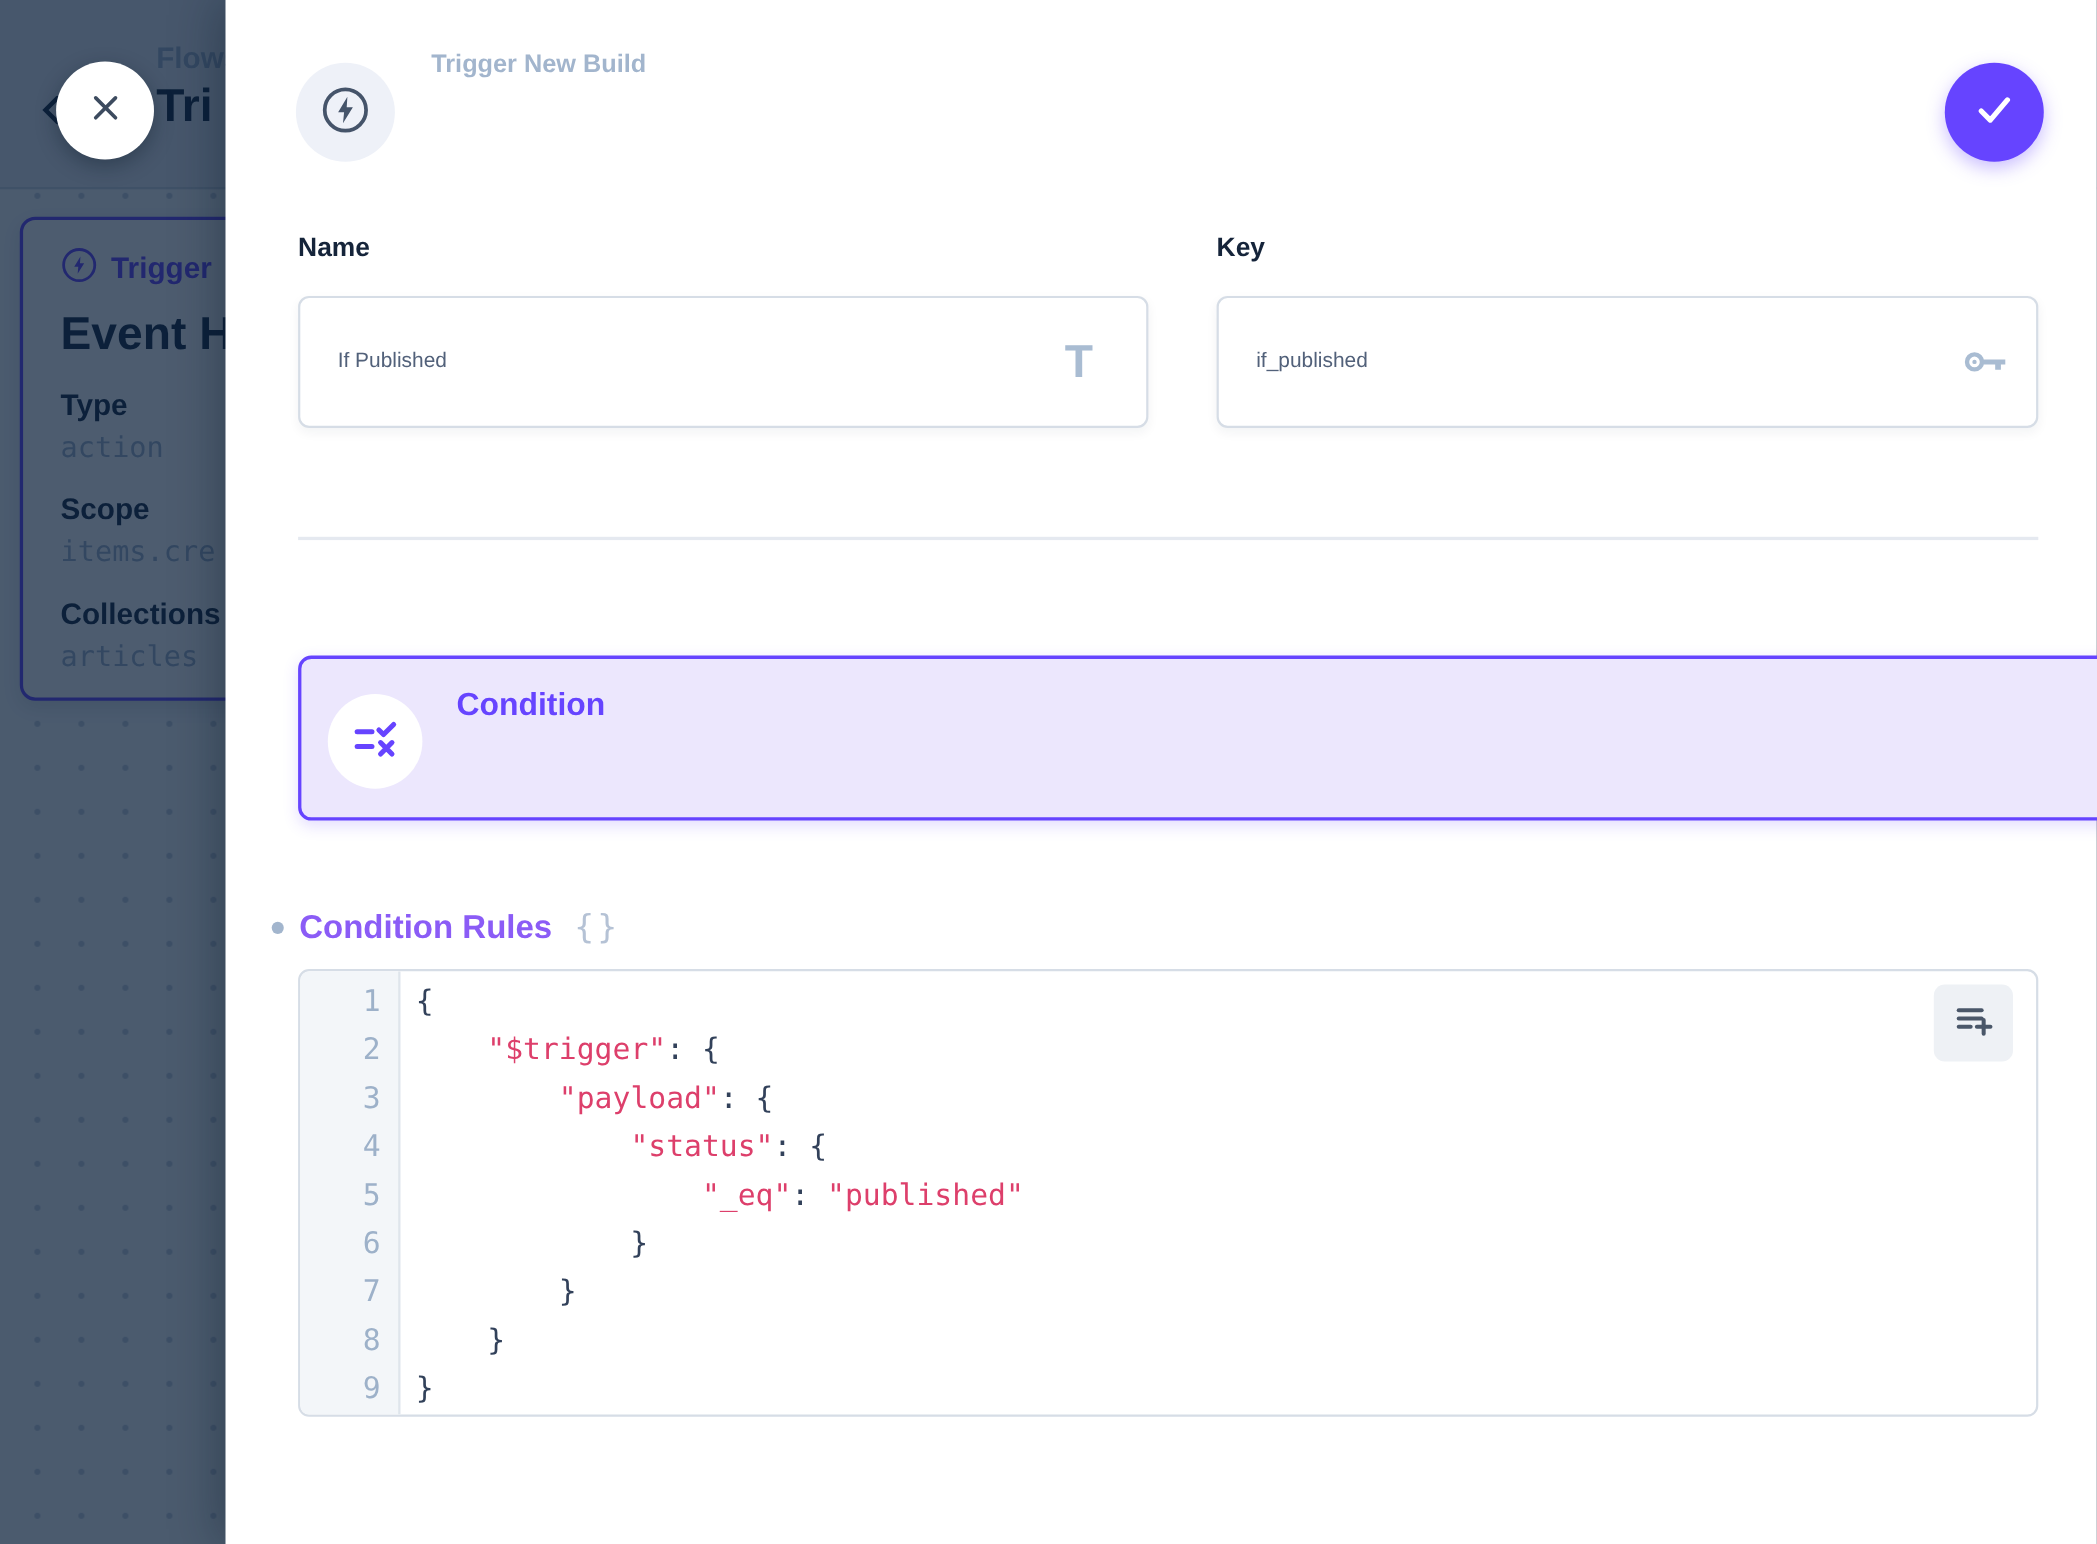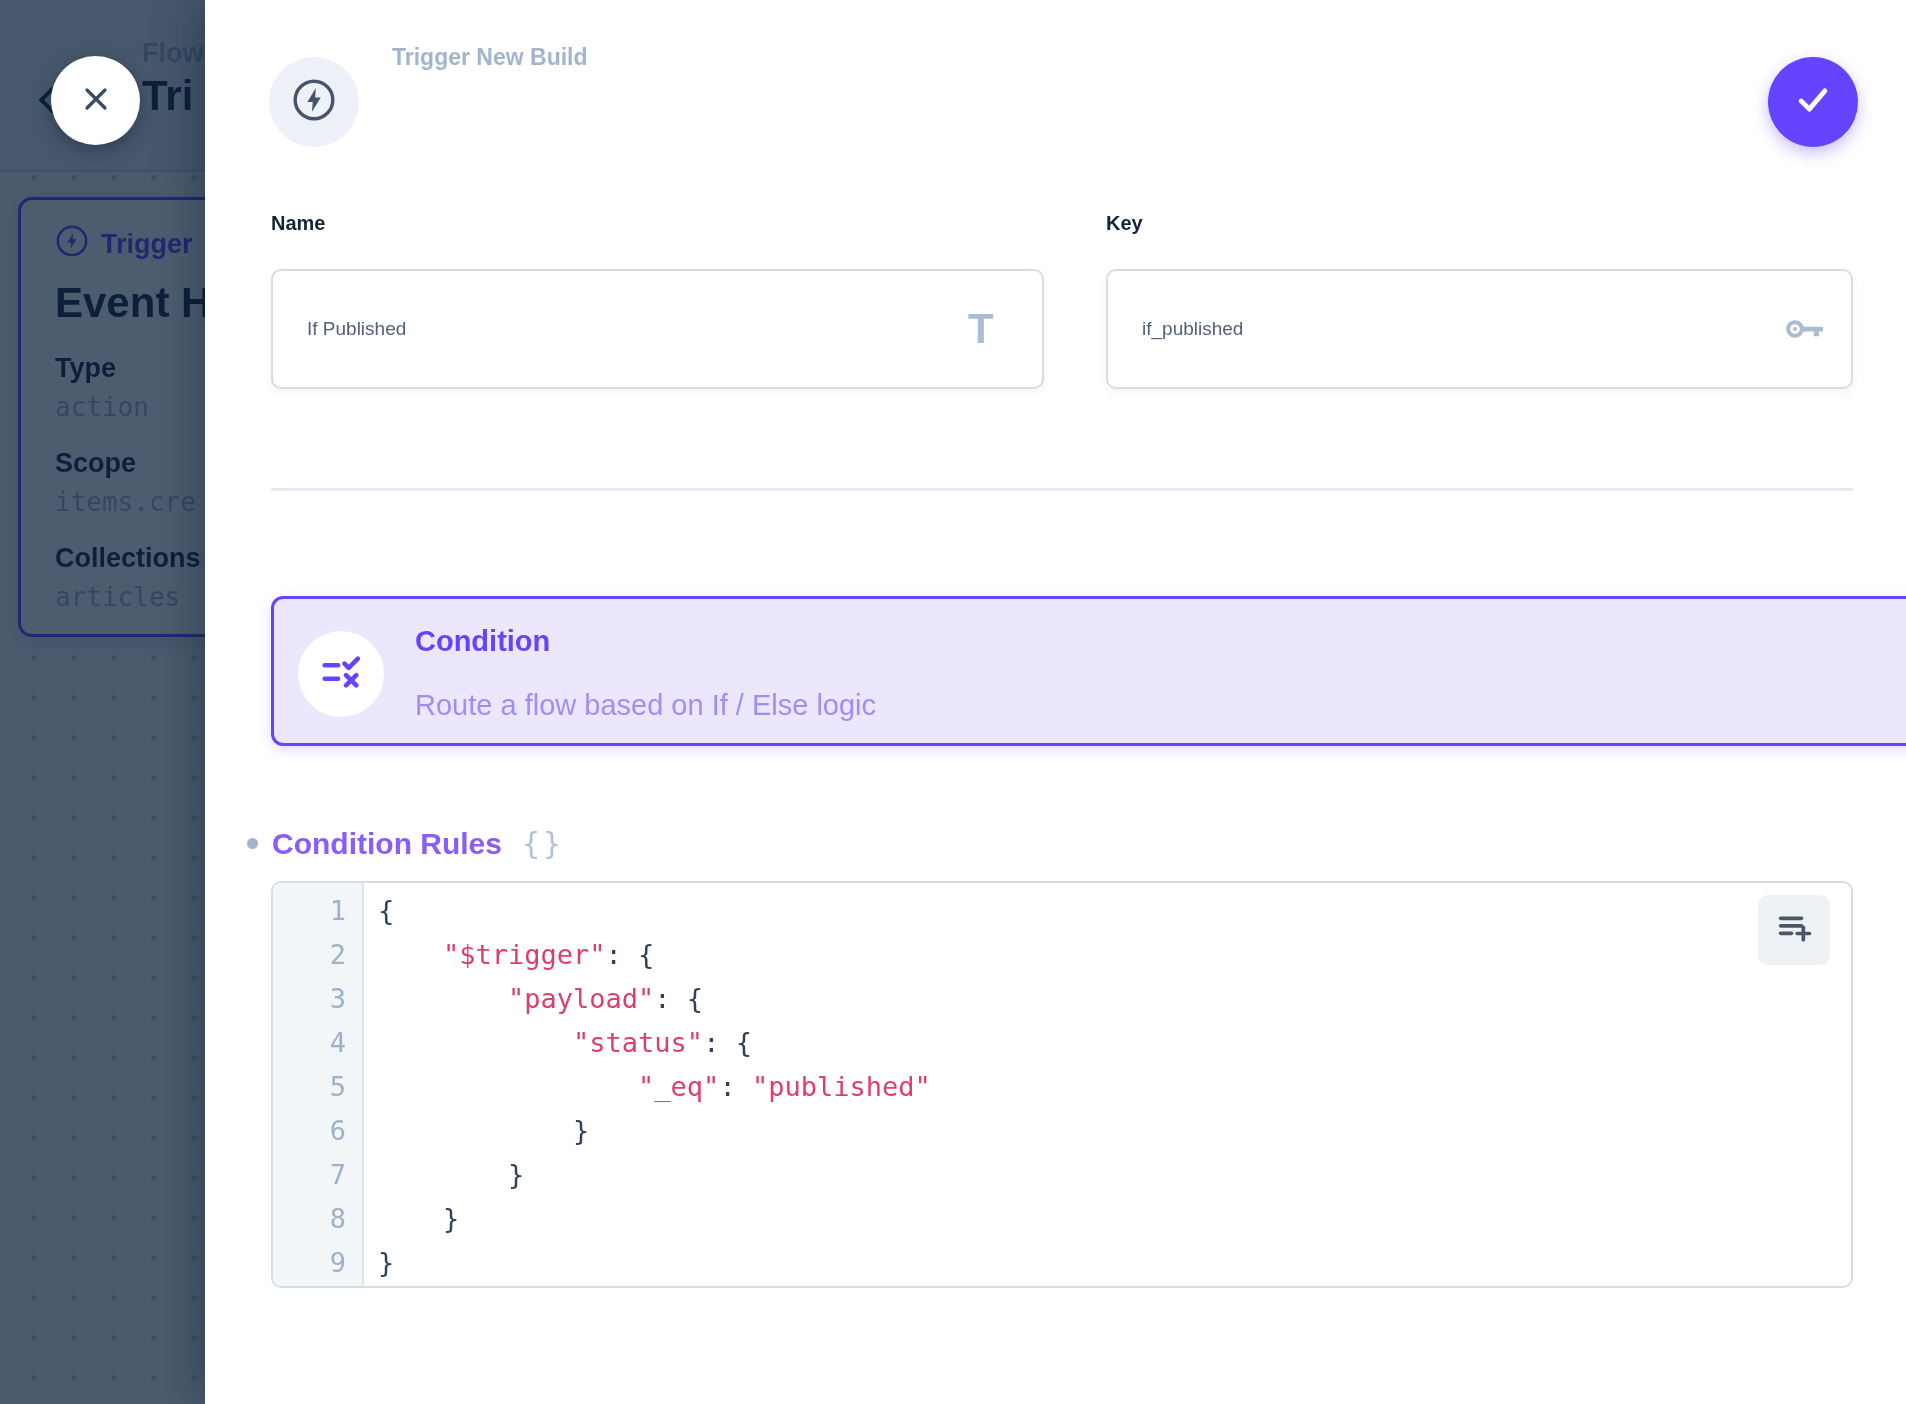--- a/index.html
+++ b/index.html
@@ -41,21 +41,21 @@
     background:#ffffff; box-shadow:-6px 0 40px rgba(10,22,38,.35); z-index:20; }
 
   .hdr-icon { position:absolute; left:64px; top:57px; width:90px; height:90px;
     border-radius:50%; background:#eef1f8; display:flex; align-items:center; justify-content:center; }
   .hdr-subtitle { position:absolute; left:187px; top:44px; font-size:23px; font-weight:600; color:#a2b5cd; }
   .hdr-title { position:absolute; left:187px; top:76px; font-size:43px; font-weight:800; color:#15243a; }
   .confirm-btn { position:absolute; left:1563px; top:57px; width:90px; height:90px; border-radius:50%;
     background:#6644ff; display:flex; align-items:center; justify-content:center; cursor:pointer;
     box-shadow:0 6px 16px rgba(102,68,255,.35); }
 
-  .field-label { position:absolute; top:212px; font-size:20px; font-weight:700; color:#15243a; }
+  .field-label { position:absolute; top:212px; font-size:24px; font-weight:700; color:#15243a; }
   .lbl-name { left:66px; } .lbl-key { left:901px; }
   .text-input { position:absolute; top:269px; height:120px; background:#fff;
     border:2px solid #d6dde6; border-radius:10px; font-size:19px; color:#52617a;
     padding:0 80px 0 34px; outline:none; box-shadow:0 4px 10px rgba(23,41,64,.05);
     font-family:"Liberation Sans", sans-serif; }
   .input-name { left:66px; width:773px; } .input-key { left:901px; width:747px; }
   .input-suffix { position:absolute; top:269px; height:120px; display:flex; align-items:center;
     color:#a9bcd2; pointer-events:none; }
   .suffix-t { left:763px; font-size:42px; font-weight:700; }
   .suffix-key { left:1576px; }
@@ -179,21 +179,20 @@
       <span>
         <svg width="46" height="46" viewBox="0 0 24 24" fill="none" stroke="#6644ff" stroke-width="2.4" stroke-linecap="round" stroke-linejoin="round">
           <path d="M3.5 8.5h7"></path>
             <path d="M3.5 15.5h7"></path>
           <path d="M13.8 7.6 16 9.8 20.8 5"></path>
           <path d="M14.6 13.6 20 19 M20 13.6 14.6 19"></path>
         </svg>
       </span>
     </div>
     <div class="op-title">Condition</div>
-    <div class="op-desc">Route a flow based on If / Else logic</div>
     <div class="op-remove">
       <span>
         <svg width="44" height="44" viewBox="0 0 24 24">
             <circle cx="12" cy="12" r="8.6" fill="none" stroke="#6644ff" stroke-width="1.9"></circle>
             <path d="M8.8 8.8 15.2 15.2 M15.2 8.8 8.8 15.2" stroke="#6644ff" stroke-width="1.9" stroke-linecap="round"></path>
           </svg>
       </span>
     </div>
   </div>
 

